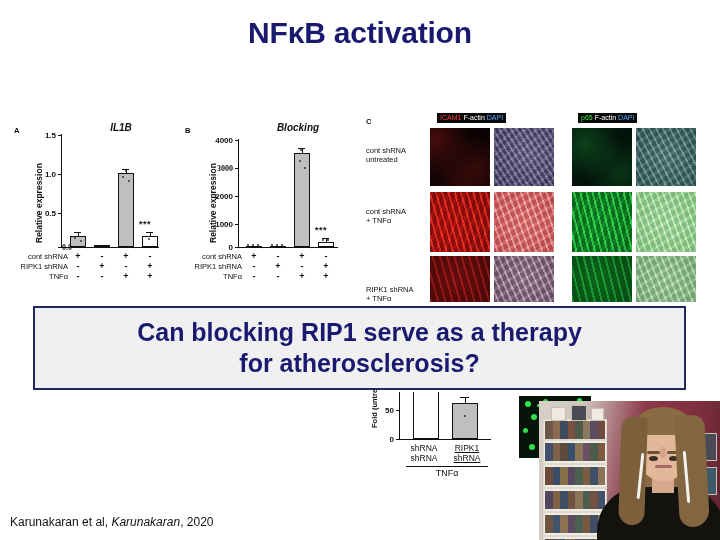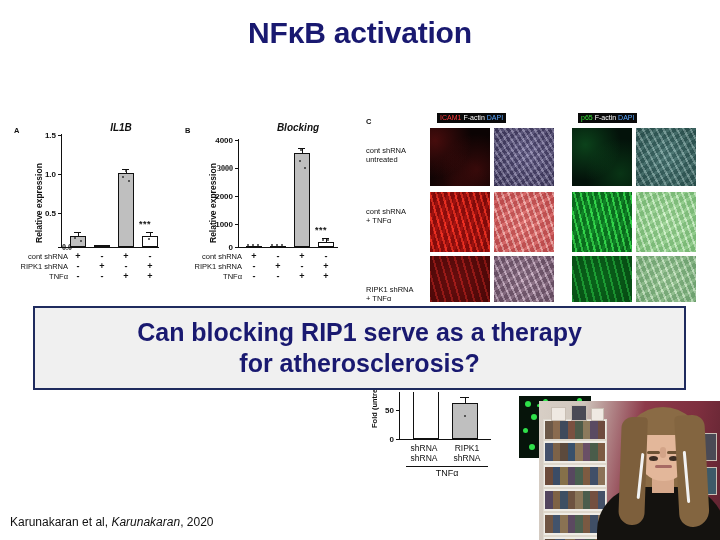--- a/index.html
+++ b/index.html
@@ -346,21 +346,21 @@
     <div class="bar white" style="left:413px;top:392px;width:26px;height:47px;border-top:none;"></div>
     <div class="bar gray" style="left:452px;top:403px;width:26px;height:36px;"></div>
     <div class="errbar" style="left:464.5px;top:397px;height:7px;"></div>
     <div class="errcap" style="left:460px;top:397px;width:9px;"></div>
     <div class="dot" style="left:464px;top:415px;"></div>
 
     <div style="position:absolute;left:404px;top:443px;width:40px;text-align:center;font-size:8.5px;line-height:10px;color:#111;">
       <div>shRNA</div>
       <div>shRNA</div>
     </div>
-    <div style="position:absolute;left:445px;top:443px;width:44px;text-align:center;font-size:8.5px;line-height:10px;color:#111;">
+    <div style="position:absolute;left:445px;top:443px;width:44px;text-align:center;font-size:8.5px;line-height:10px;color:#111;text-decoration:underline;">
       <div>RIPK1</div>
       <div>shRNA</div>
     </div>
     <div class="axis-h" style="left:406px;top:466px;width:82px;height:1px;"></div>
     <div style="position:absolute;left:406px;top:468px;width:82px;text-align:center;font-size:9px;color:#111;">TNFα</div>
   </div>
 
   <div class="greenimg">
     <i style="left:6px;top:5px;width:6px;height:6px;"></i>
     <i style="left:24px;top:3px;width:5px;height:5px;"></i>

